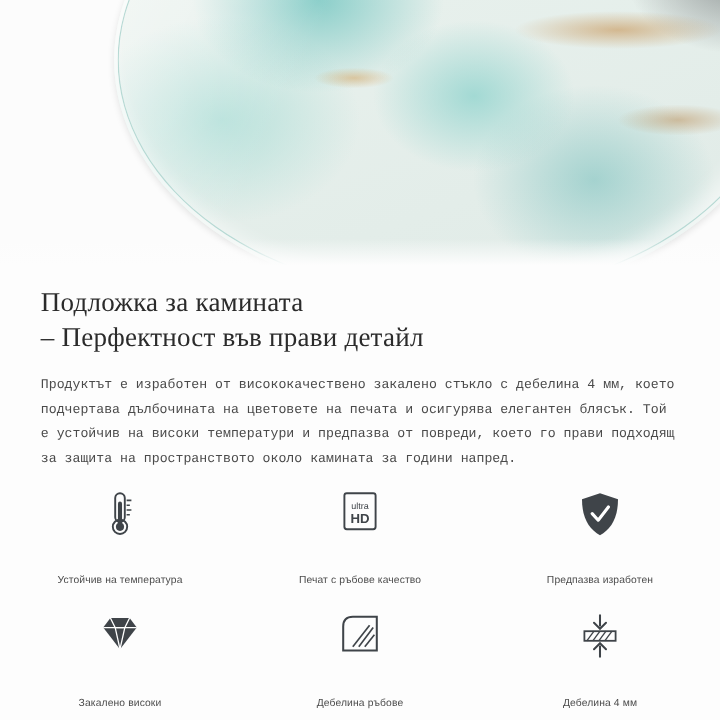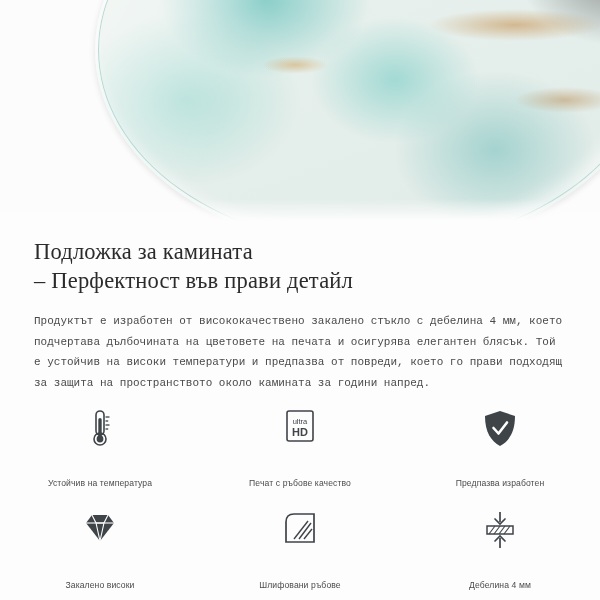--- a/index.html
+++ b/index.html
@@ -223,21 +223,21 @@
 
       <div class="feature">
         <div class="glyph">
           <svg width="36" height="36" viewBox="0 0 36 36">
             <path d="M4 32 L4 12 Q4 4 12 4 L32 4 L32 32 Z" fill="none" stroke="#3f4449" stroke-width="1.7"></path>
             <line x1="12" y1="29" x2="26" y2="11" stroke="#3f4449" stroke-width="1.4"></line>
             <line x1="17" y1="29" x2="29" y2="13" stroke="#3f4449" stroke-width="1.4"></line>
             <line x1="22" y1="29" x2="30" y2="19" stroke="#3f4449" stroke-width="1.4"></line>
           </svg>
         </div>
-        <div class="caption">Шлифовани ръбове</div>
+        <div class="caption">Дебелина ръбове</div>
       </div>
 
       <div class="feature">
         <div class="glyph">
           <svg width="36" height="40" viewBox="0 0 36 40">
             <line x1="18" y1="2" x2="18" y2="12" stroke="#3f4449" stroke-width="1.7"></line>
             <path d="M13 9 L18 14 L23 9" fill="none" stroke="#3f4449" stroke-width="1.7" stroke-linecap="round"></path>
             <rect x="5" y="16" width="26" height="8" fill="none" stroke="#3f4449" stroke-width="1.5"></rect>
             <line x1="7" y1="24" x2="13" y2="16" stroke="#3f4449" stroke-width="1.1"></line>
             <line x1="12" y1="24" x2="18" y2="16" stroke="#3f4449" stroke-width="1.1"></line>

